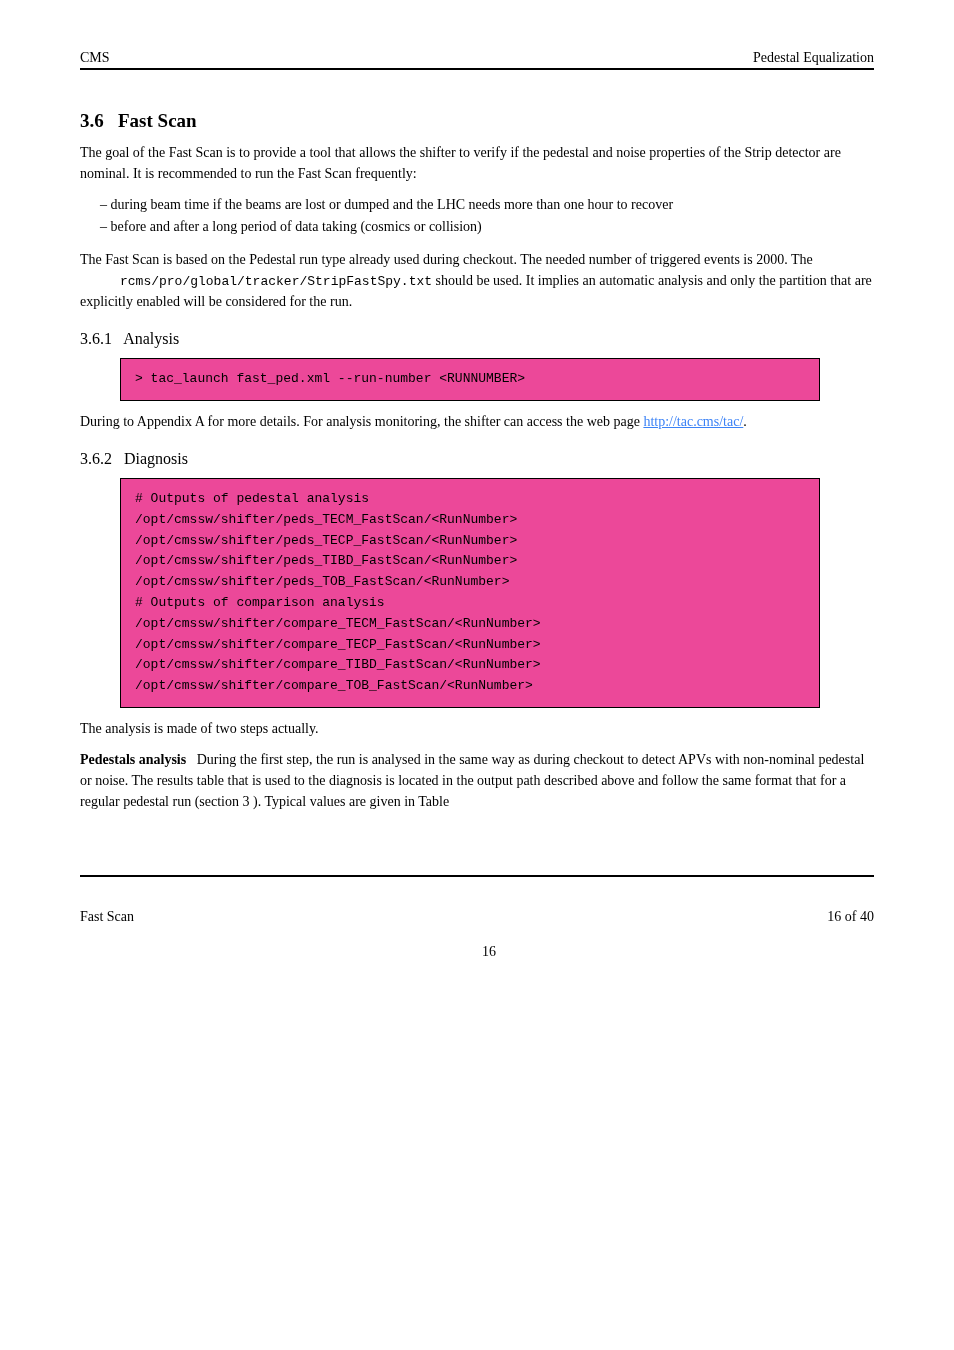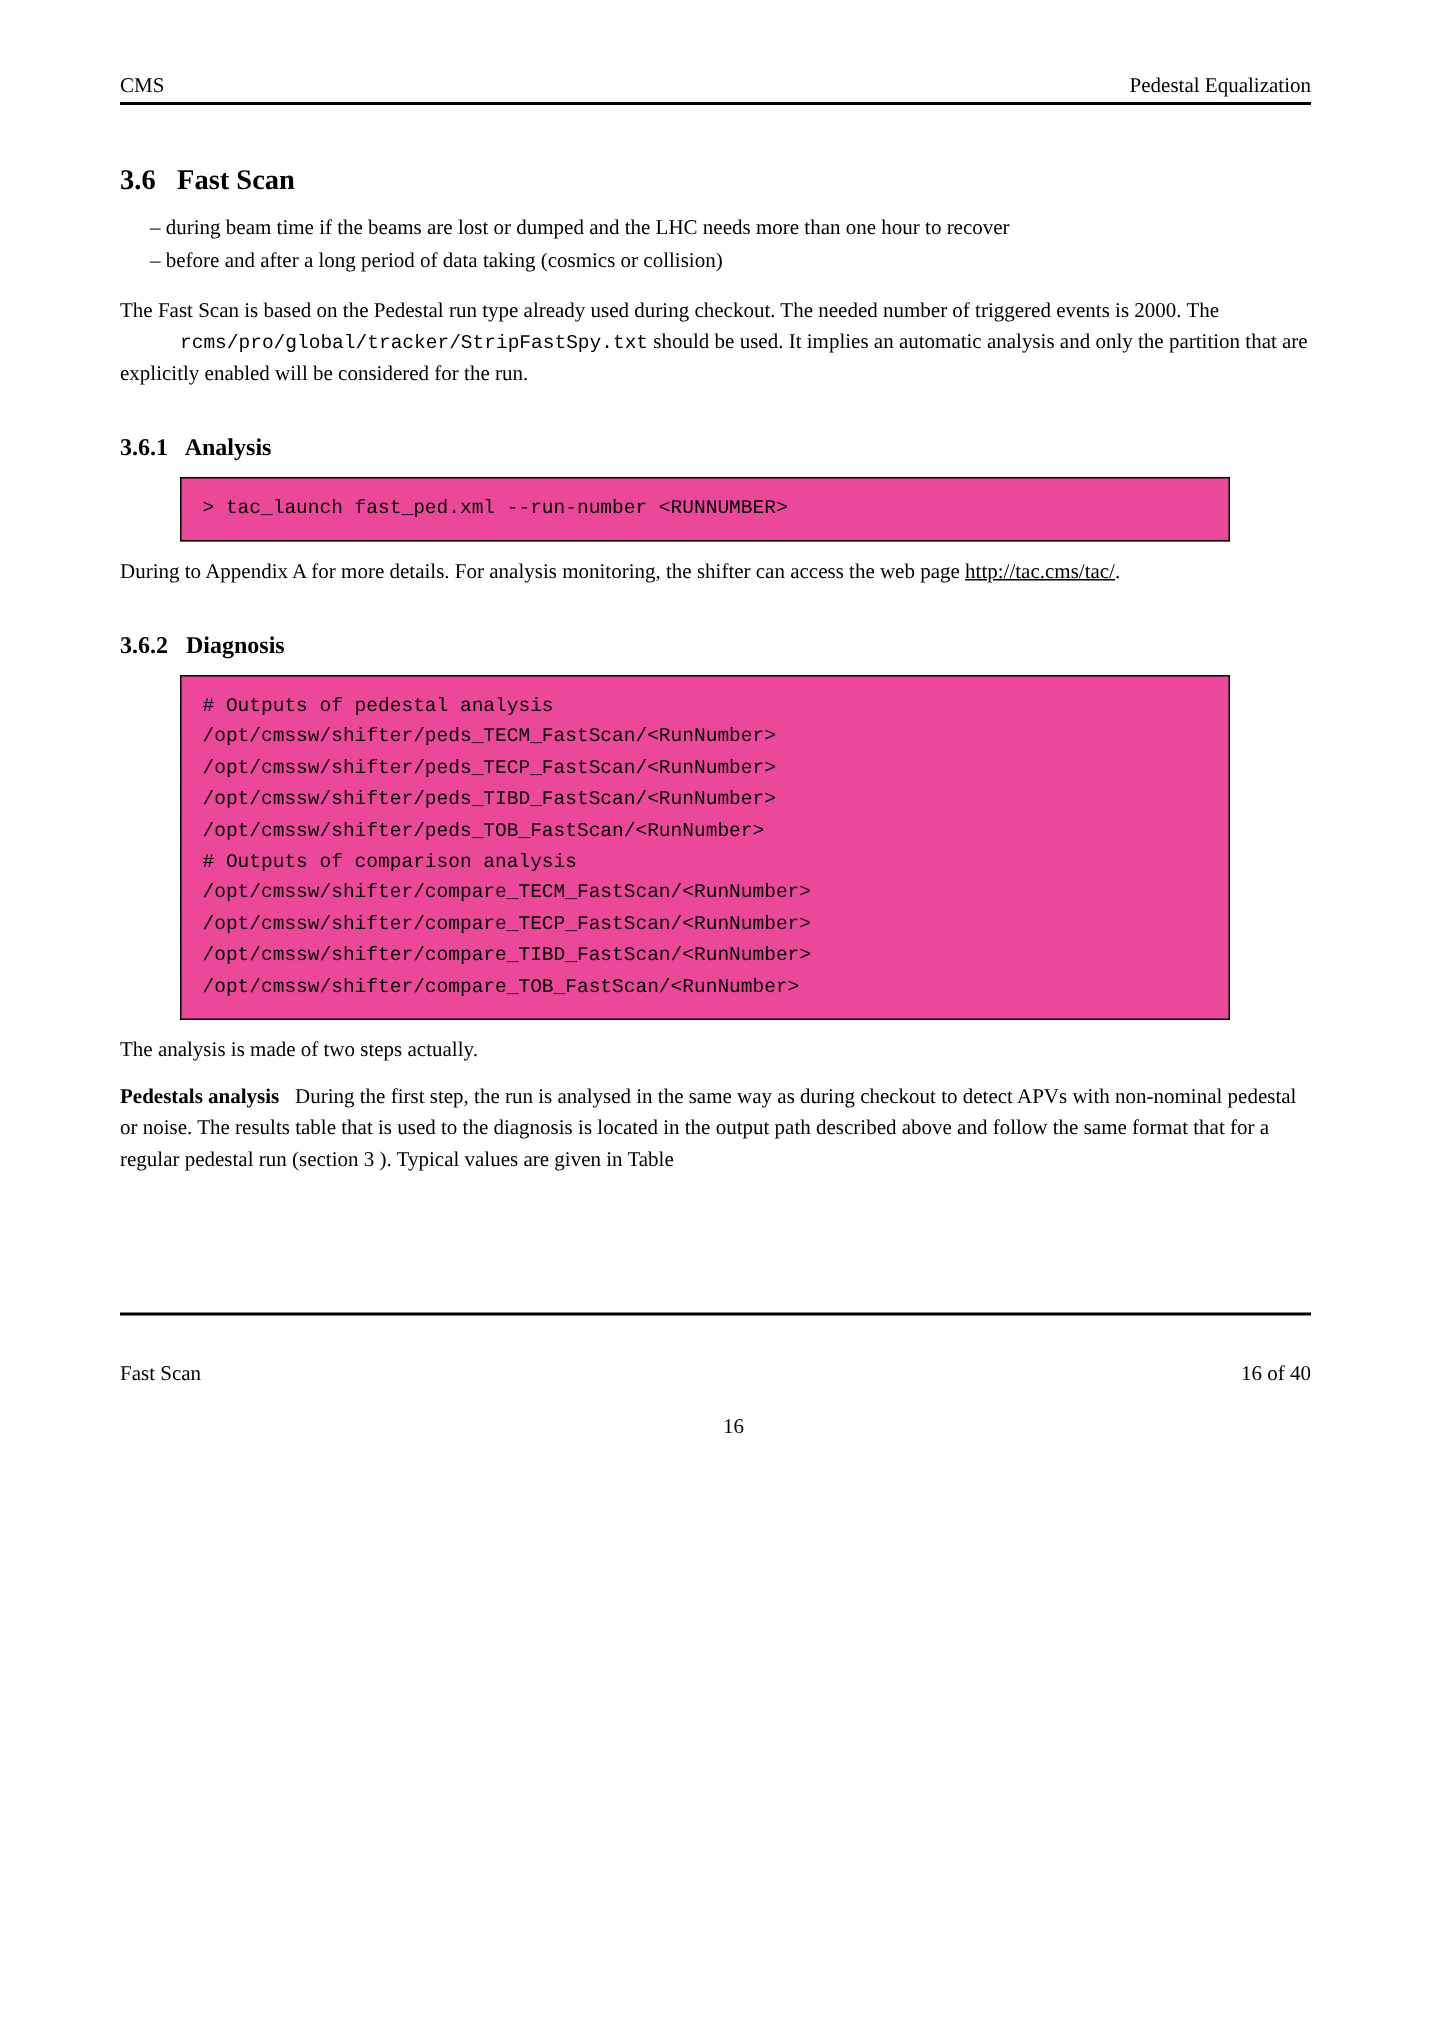--- a/index.html
+++ b/index.html
@@ -36,22 +36,22 @@
   .header-left { float: left; }
   .header-right { float: right; }
   .clear { clear: both; }
   h2.section {
     font-size: 19px;
     font-weight: bold;
     margin: 40px 0 10px 0;
   }
   h3.subsection {
     font-size: 16px;
-    font-weight: bold;
-    margin: 30px 0 10px 0;
+    font-weight: normal;
+    margin: 18px 0 10px 0;
   }
   p.body {
     font-size: 14px;
     line-height: 1.5;
     margin: 10px 0;
   }
   ul.dashlist {
     list-style: none;
     padding: 0;
     margin: 8px 0 8px 20px;
@@ -72,21 +72,21 @@
     margin: 6px 0 10px 40px;
     padding: 10px 14px;
     font-family: "Courier New", monospace;
     font-size: 13px;
     line-height: 1.6;
     white-space: pre;
     box-sizing: border-box;
     width: 700px;
   }
   a.link {
-    color: #000000;
+    color: #3b82f6;
   }
   .footer {
     position: absolute;
     left: 80px;
     right: 80px;
     bottom: 55px;
     font-size: 14px;
   }
   .footer .left { float: left; }
   .footer .right { float: right; }
@@ -109,20 +109,21 @@
     <span class="header-right">Pedestal Equalization</span>
     <div class="clear"></div>
   </div>
   <hr class="hr-top">
 
   <h2 class="section">
     <span>3.6</span>&nbsp;&nbsp;
     <span>Fast Scan</span>
   </h2>
 
+  <p class="body">The goal of the Fast Scan is to provide a tool that allows the shifter to verify if the pedestal and noise properties of the Strip detector are nominal. It is recommended to run the Fast Scan frequently:</p>
 
   <ul class="dashlist">
     <li>during beam time if the beams are lost or dumped and the LHC needs more than one hour to recover</li>
     <li>before and after a long period of data taking (cosmics or collision)</li>
   </ul>
 
   <p class="body">
     <span>The Fast Scan is based on the Pedestal run type already used during checkout. The needed number of triggered events is 2000. The </span>
     <span class="code">rcms/pro/global/tracker/StripFastSpy.txt</span>
     <span> should be used. It implies an automatic analysis and only the partition that are explicitly enabled will be considered for the run.</span>

